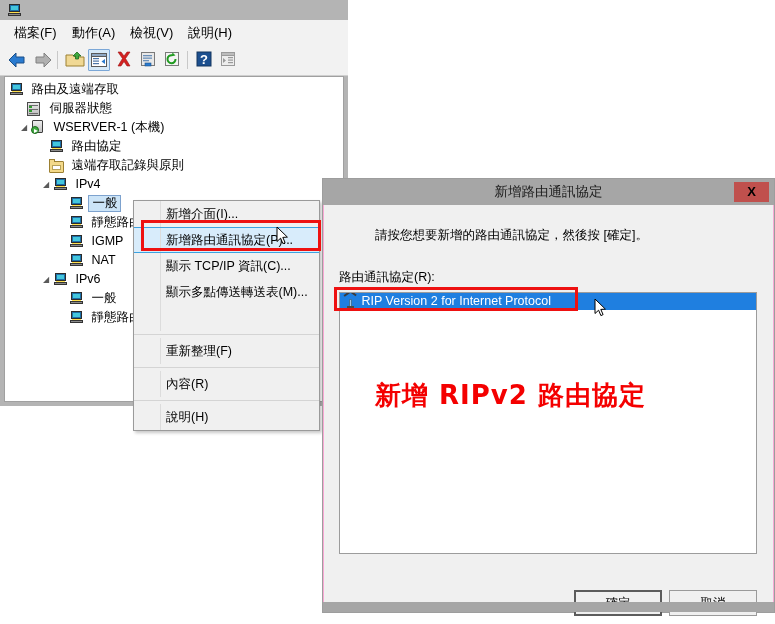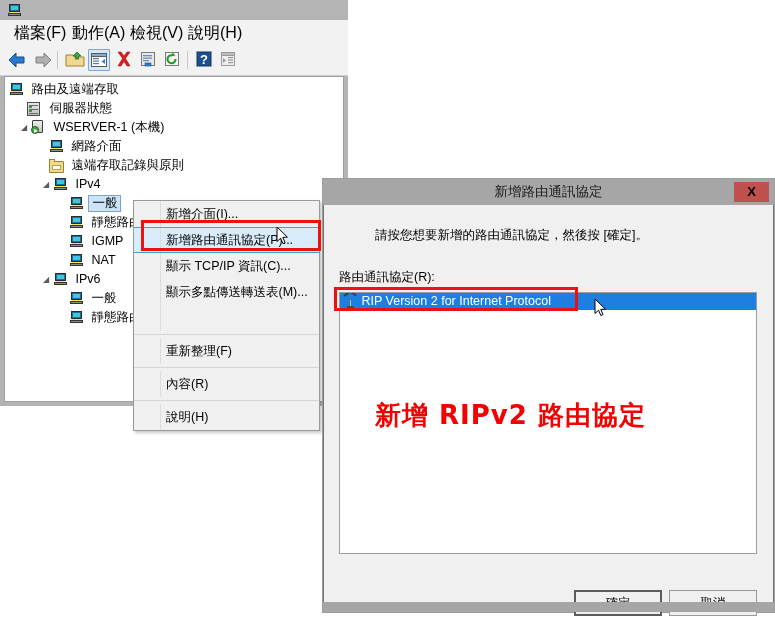--- a/index.html
+++ b/index.html
@@ -27,21 +27,21 @@
   .mmc-ico{
     position:absolute;left:7px;top:2px;width:16px;height:16px;
   }
   #mmc-menubar{
     position:absolute;left:0;top:20px;width:348px;height:25px;
     background:#f2f2f2;
     border-bottom:1px solid #dcdcdc;
   }
   .menu-item{
     position:absolute;top:4px;height:18px;line-height:18px;
-    font-size:16px;color:#000;padding:0 4px;cursor:default;
+    font-size:13px;color:#000;padding:0 4px;cursor:default;
     white-space:nowrap;
   }
 
   #mmc-toolbar{
     position:absolute;left:0;top:45px;width:348px;height:30px;
     background:#f2f2f2;
     border-bottom:1px solid #cfcfcf;
   }
   .tb-btn{
     position:absolute;top:4px;width:22px;height:22px;cursor:default;
@@ -152,21 +152,21 @@
     position:absolute;border:3px solid #ee1111;box-sizing:border-box;
     pointer-events:none;
   }
 
   
   .cursor{position:absolute;width:13px;height:20px;}
 
   
   #dialog{
     position:absolute;left:322px;top:178px;width:453px;height:435px;
-    background:#737373;
+    background:#f9a8d4;
     border:1px solid #9d9d9d;
     box-sizing:border-box;
   }
   #dlg-titlebar{
     position:absolute;left:0;top:0;right:0;height:26px;
     background:#a6a6a6;
   }
   #dlg-title{
     position:absolute;left:0;right:0;top:0;height:26px;line-height:26px;
     text-align:center;font-size:13.5px;color:#1d1d1d;
@@ -209,21 +209,21 @@
     position:absolute;width:88px;height:26px;line-height:24px;
     text-align:center;font-size:12.5px;background:#f0f0f0;
     border:1px solid #9a9a9a;box-sizing:border-box;cursor:default;
   }
   .dlg-btn.default{border:2px solid #5c5c5c;line-height:22px;}
 
   #annotation{
     position:absolute;left:375px;top:378px;
     font-family:"DejaVu Sans","Liberation Sans",sans-serif;
     font-size:26px;font-weight:bold;color:#f40000;
-    white-space:nowrap;letter-spacing:1px;margin-top:20px;
+    white-space:nowrap;letter-spacing:1px;
   }
 </style>
 </head>
 <body>
 
 <div id="mmc-window">
 
   <div id="mmc-titlebar">
     <span class="mmc-ico">
       <span class="ico-monitor" style="margin-top:1px;display:inline-block;">
@@ -348,21 +348,21 @@
       </span>
       <span class="tlabel">WSERVER-1 (本機)</span>
     </div>
 
     <div class="tnode" style="left:44px;top:61px">
       <span class="tico">
         <span class="ico-monitor"><span class="scr">
               <i></i>
             </span><span class="dot"></span><span class="base"></span></span>
       </span>
-      <span class="tlabel">網路介面</span>
+      <span class="tlabel">路由協定</span>
     </div>
 
     <div class="tnode" style="left:44px;top:80px">
       <span class="tico">
         <span class="ico-folder" style="display:inline-block;margin-top:3px;"><span class="w"></span></span>
       </span>
       <span class="tlabel">遠端存取記錄與原則</span>
     </div>
 
     <div class="twisty" style="left:36px;top:99px">◢</div>

